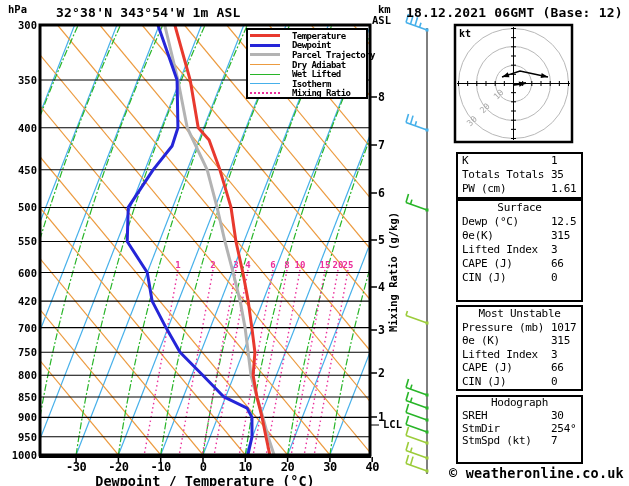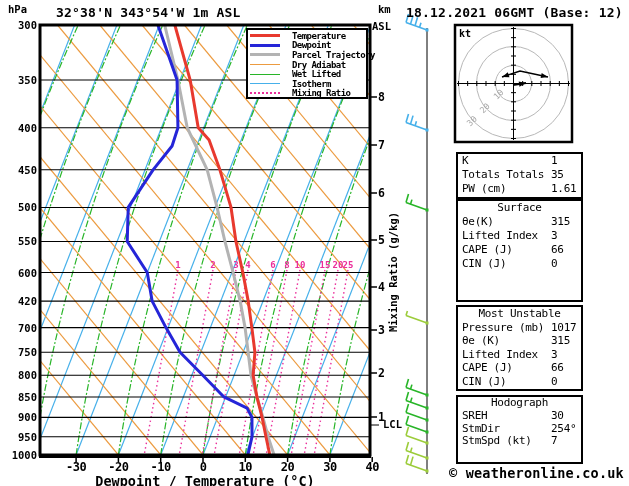--- a/index.html
+++ b/index.html
@@ -5,21 +5,21 @@
   html,body{margin:0;padding:0;background:#f2f2f2;}
   .stage{position:relative;width:629px;height:486px;background:#ffffff;overflow:hidden;
          font-family:"DejaVu Sans Mono",monospace;color:#000;}
   .abs{position:absolute;}
   #chart-svg{position:absolute;left:0;top:0;z-index:1;}
   .toplabel{font-weight:bold;font-size:10.5px;z-index:3;}
   #station-title{left:56px;top:5px;font-size:13px;font-weight:bold;letter-spacing:.2px;z-index:3;}
   #datetime-title{left:406px;top:5px;font-size:13px;font-weight:bold;letter-spacing:.2px;z-index:3;}
   #lbl-hpa{left:8px;top:3px;}
   #lbl-km{left:378px;top:3px;}
-  #lbl-asl{left:372px;top:20px;}
+  #lbl-asl{left:372px;top:14px;}
   #lbl-kt{left:459px;top:28px;font-size:10px;font-weight:bold;z-index:4;}
   .plabel{position:absolute;left:4px;width:33px;text-align:right;font-size:10.5px;font-weight:bold;
           height:12px;line-height:12px;z-index:2;}
   .tlabel{position:absolute;width:34px;text-align:center;font-size:12px;font-weight:bold;top:461px;
           height:13px;line-height:13px;z-index:2;letter-spacing:-0.5px;}
   .klabel{position:absolute;left:378px;width:22px;font-size:11.5px;font-weight:bold;height:12px;line-height:12px;z-index:2;}
   #axis-title-x{left:55px;top:473px;width:300px;text-align:center;font-size:13.5px;font-weight:bold;z-index:2;}
   #mr-title{left:324px;top:265px;width:140px;height:14px;text-align:center;font-size:10.5px;font-weight:bold;
             transform:rotate(-90deg);z-index:2;}
   #lcl-label{left:383px;top:418px;font-size:10.5px;font-weight:bold;z-index:2;}
@@ -335,20 +335,21 @@
       </div>
     </div>
   <div id="tables-root">
       <div class="tbox" style="top: 152px; height: 47px;">
         <div class="trow" style="height: 14px; line-height: 14px;"><span class="lab">K</span><span class="val">1</span></div>
         <div class="trow" style="height: 14px; line-height: 14px;"><span class="lab">Totals Totals</span><span class="val">35</span></div>
         <div class="trow" style="height: 14px; line-height: 14px;"><span class="lab">PW (cm)</span><span class="val">1.61</span></div>
       </div>
       <div class="tbox" style="top: 199px; height: 103px;">
         <div class="thead" style="height: 14px; line-height: 14px;">Surface</div>
+        <div class="trow" style="height: 14px; line-height: 14px;"><span class="lab">Dewp (°C)</span><span class="val">12.5</span></div>
         <div class="trow" style="height: 14px; line-height: 14px;"><span class="lab">θe(K)</span><span class="val">315</span></div>
         <div class="trow" style="height: 14px; line-height: 14px;"><span class="lab">Lifted Index</span><span class="val">3</span></div>
         <div class="trow" style="height: 14px; line-height: 14px;"><span class="lab">CAPE (J)</span><span class="val">66</span></div>
         <div class="trow" style="height: 14px; line-height: 14px;"><span class="lab">CIN (J)</span><span class="val">0</span></div>
       </div>
       <div class="tbox" style="top: 305px; height: 86px;">
         <div class="thead" style="height: 13.5px; line-height: 13.5px;">Most Unstable</div>
         <div class="trow" style="height: 13.5px; line-height: 13.5px;"><span class="lab">Pressure (mb)</span><span class="val">1017</span></div>
         <div class="trow" style="height: 13.5px; line-height: 13.5px;"><span class="lab">θe (K)</span><span class="val">315</span></div>
         <div class="trow" style="height: 13.5px; line-height: 13.5px;"><span class="lab">Lifted Index</span><span class="val">3</span></div>

